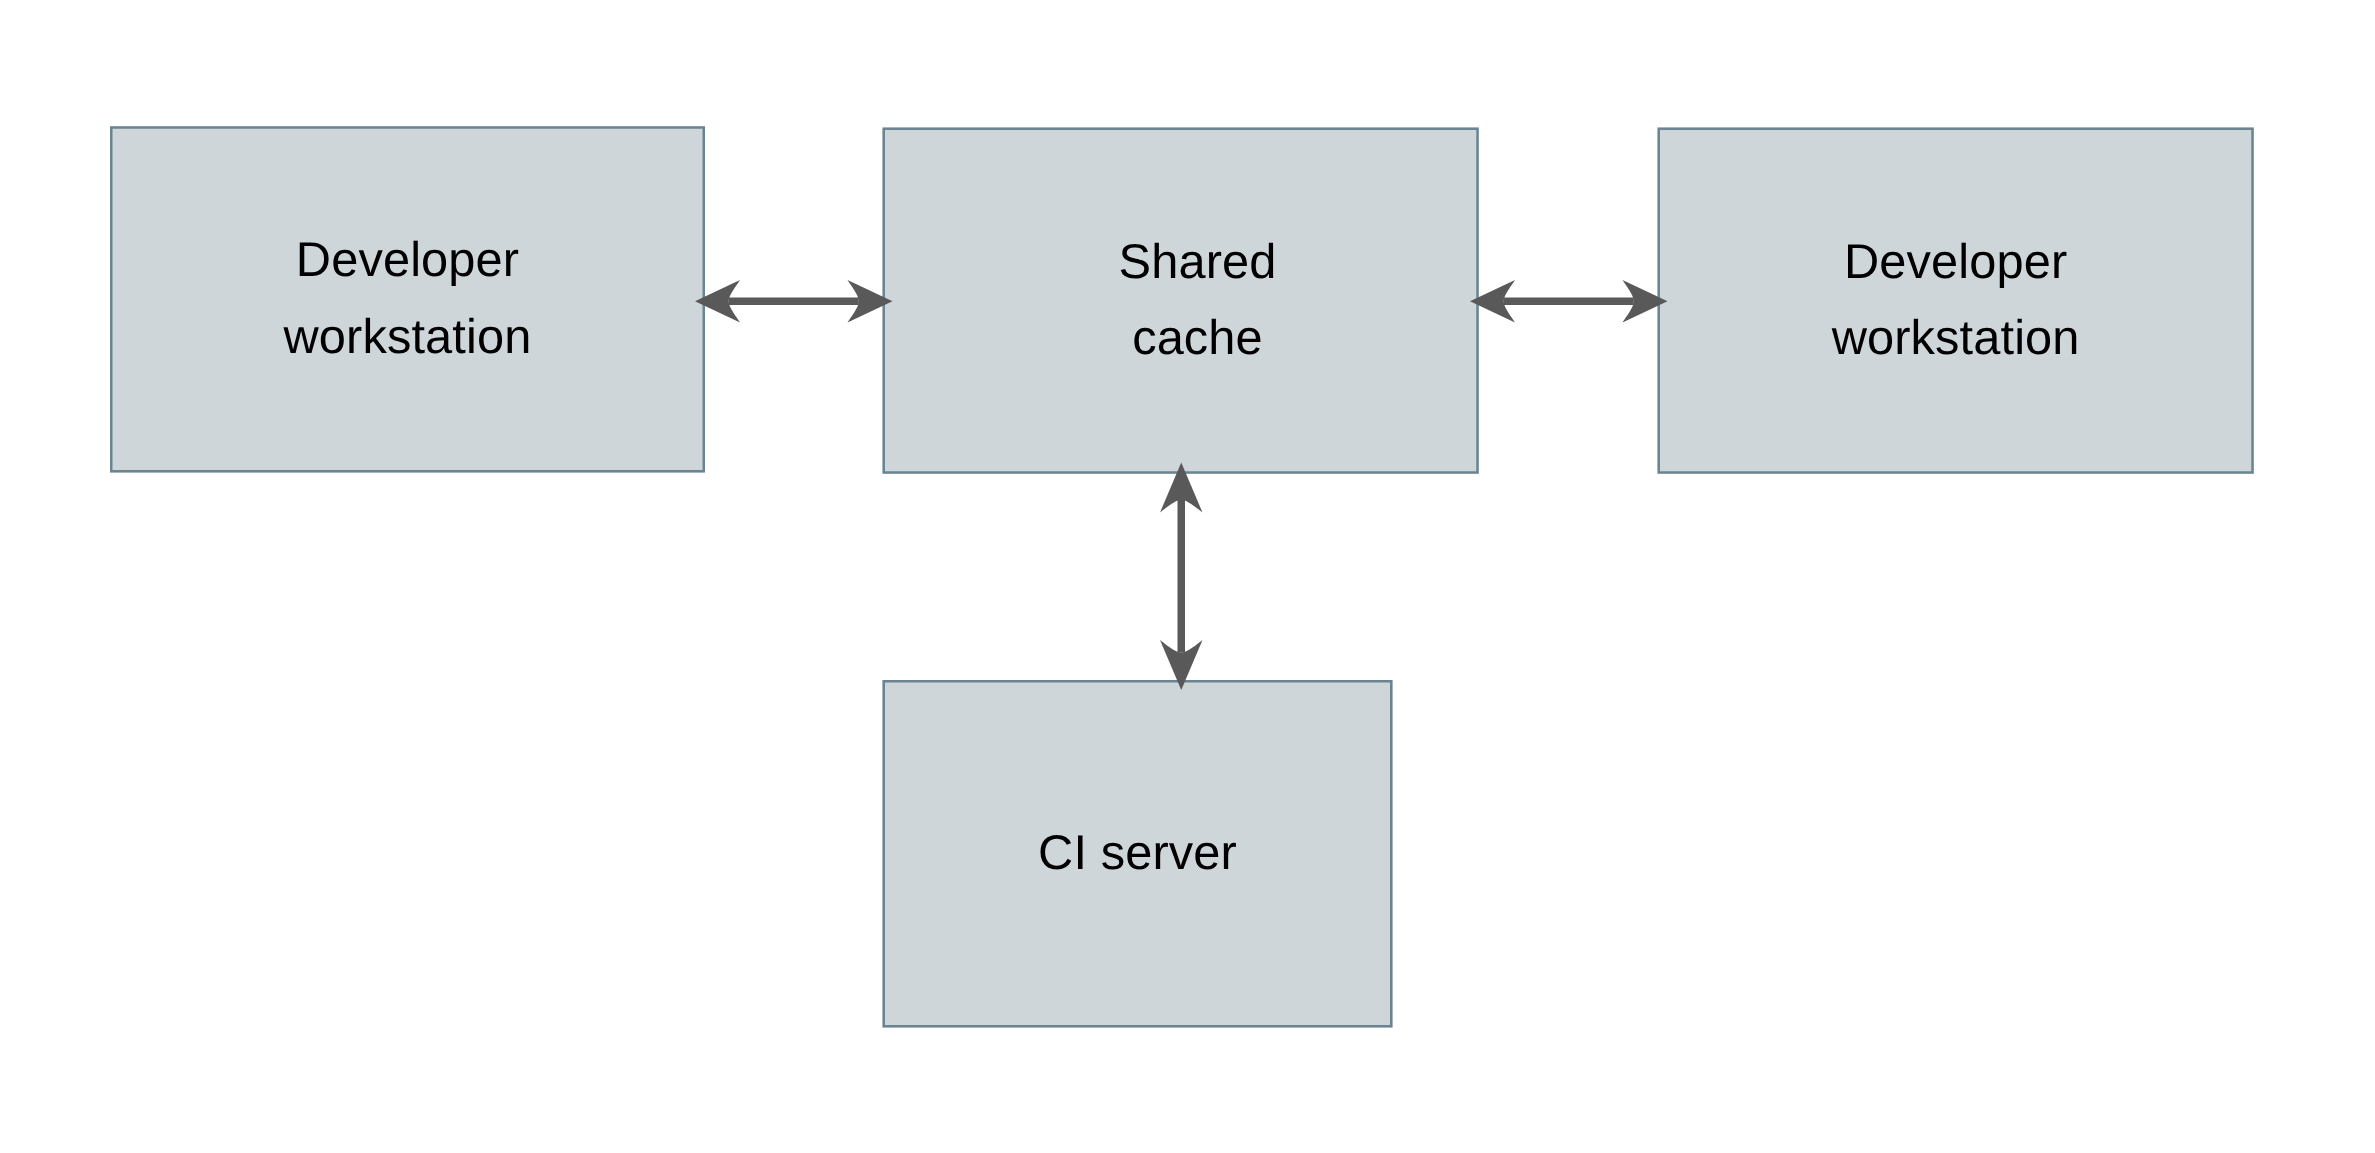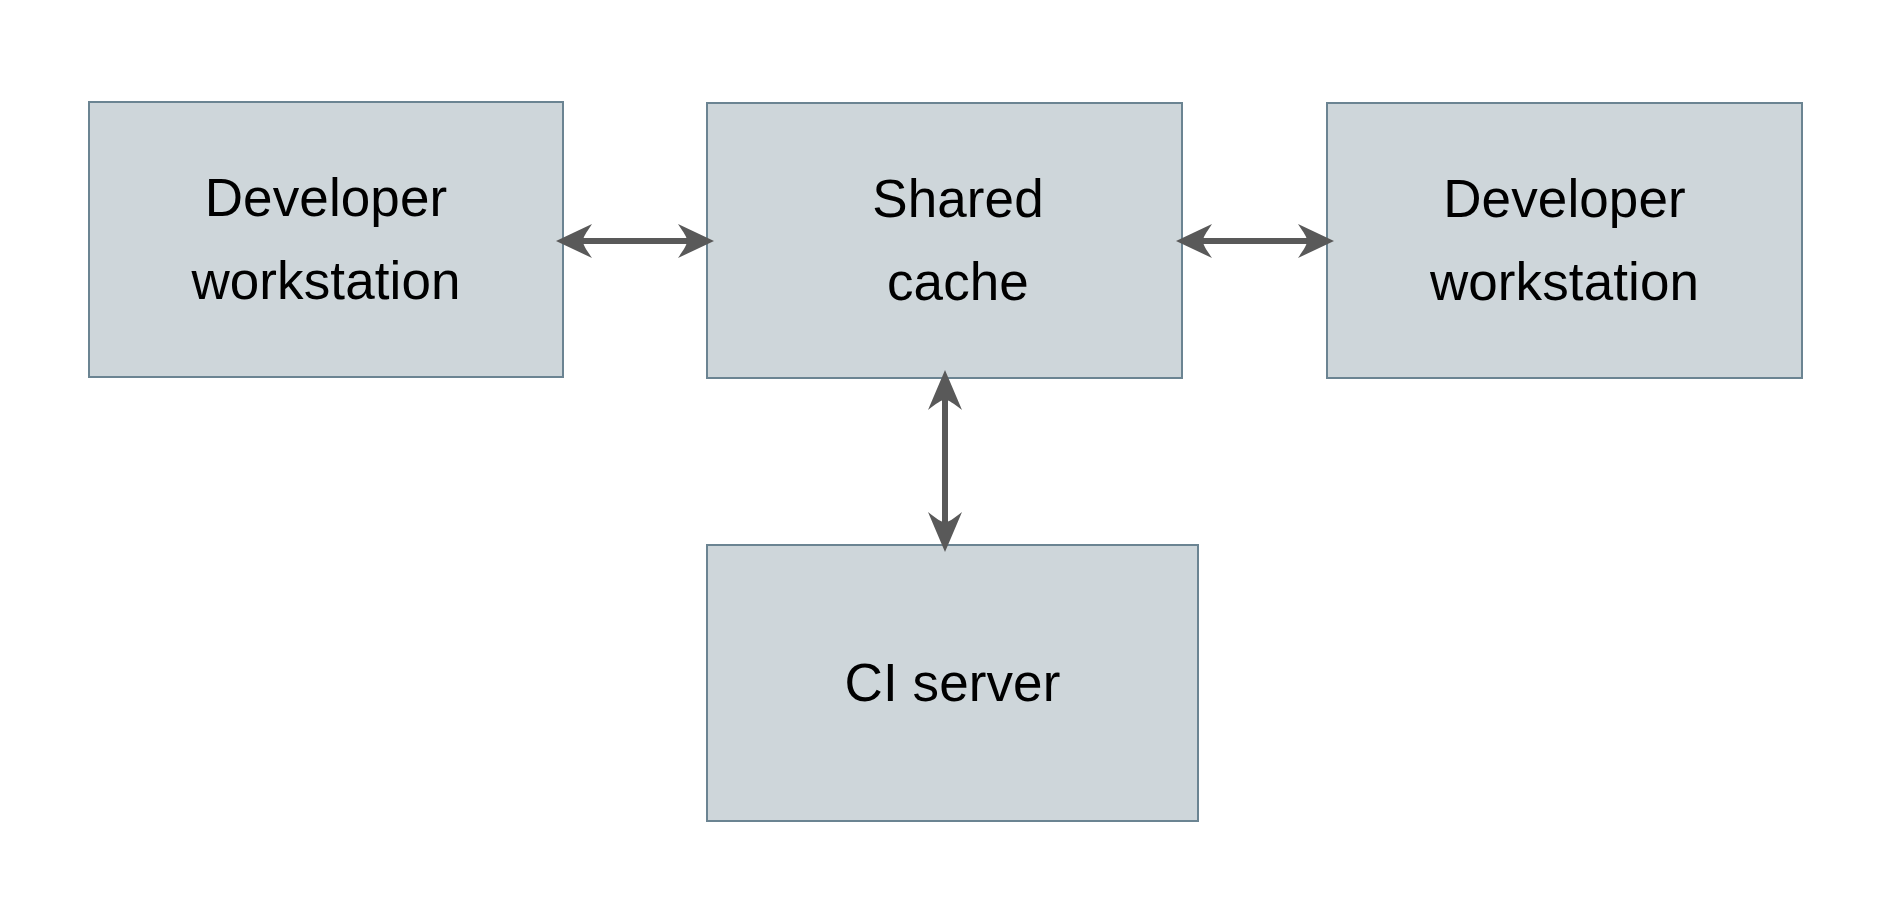--- a/index.html
+++ b/index.html
@@ -25,21 +25,21 @@
     box-sizing: border-box;
     background: #ced6da;
     border: 2px solid #6b8492;
     display: flex;
     align-items: center;
     justify-content: center;
     text-align: center;
   }
   .node-label {
     color: #000000;
-    font-size: 53px;
+    font-size: 39px;
     line-height: 1.56;
     font-weight: 400;
     letter-spacing: 0.1px;
     white-space: pre-line;
     padding: 0 6px;
   }
   
   #node-dev-left    { left: 88px;  top: 101px; width: 476px; height: 277px; }
   #node-shared-cache{ left: 706px; top: 102px; width: 477px; height: 277px; }
   #node-dev-right   { left: 1326px;top: 102px; width: 477px; height: 277px; }
@@ -67,21 +67,21 @@
   <div class="node" id="node-shared-cache" style="left: 706px; top: 102px; width: 477px; height: 277px; background: rgb(206, 214, 218); border-color: rgb(107, 132, 146); padding-left: 27px;">
     <span class="node-label" style="color: rgb(0, 0, 0);">Shared
 cache</span>
   </div>
 
   <div class="node" id="node-dev-right" style="left: 1326px; top: 102px; width: 477px; height: 277px; background: rgb(206, 214, 218); border-color: rgb(107, 132, 146);">
     <span class="node-label" style="color: rgb(0, 0, 0);">Developer
 workstation</span>
   </div>
 
-  <div class="node" id="node-ci-server" style="left: 706px; top: 544px; width: 493px; height: 278px; background: rgb(206, 214, 218); border-color: rgb(107, 132, 146);">
+  <div class="node" id="node-ci-server" style="left: 706px; top: 544px; width: 408px; height: 278px; background: rgb(206, 214, 218); border-color: rgb(107, 132, 146);">
     <span class="node-label" style="color: rgb(0, 0, 0);">CI server</span>
   </div>
 
   <div class="edge" id="edge-dev-left-cache">
     <svg width="158" height="70" viewBox="0 0 158 70">
       <g fill="#595959">
 
         <rect x="27" y="32" width="104" height="6"></rect>
 
         <path d="M 0 35 L 36 18 C 30 27 27 31 27 35 C 27 39 30 43 36 52 Z"></path>

